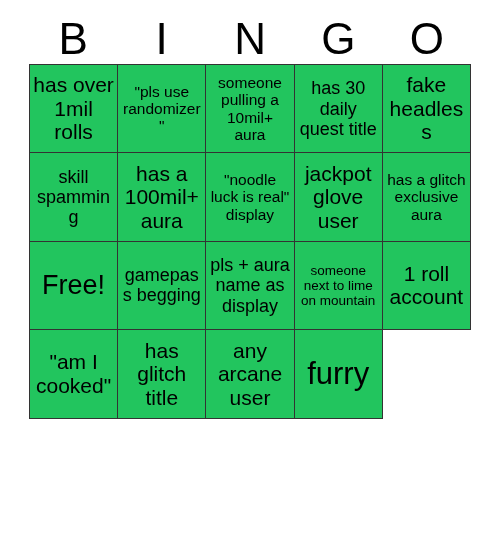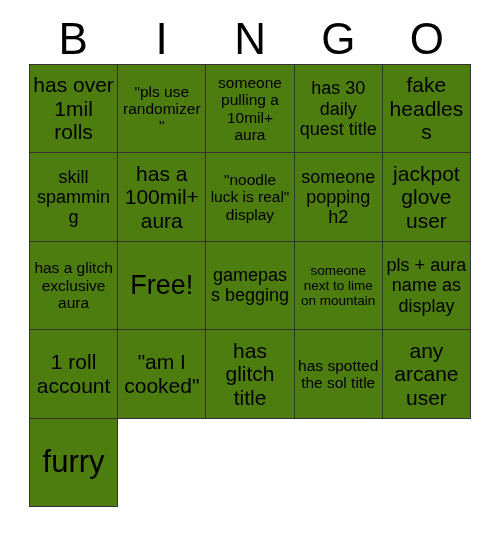--- a/index.html
+++ b/index.html
@@ -50,21 +50,21 @@
   .cell {
     border-right: 1px solid #333333;
     border-bottom: 1px solid #333333;
     box-sizing: border-box;
     display: flex;
     align-items: center;
     justify-content: center;
     text-align: center;
     padding: 2px 3px;
     overflow: hidden;
-    background: #4d7c0f;
+    background: #22c55e;
   }
   .cell-text {
     display: block;
     width: 100%;
     line-height: 1.12;
     word-wrap: break-word;
     color: #000000;
   }
   
   .sz-xs .cell-text { font-size: 13.5px; }
@@ -107,54 +107,48 @@
 
     <div class="cell sz-m">
         <span class="cell-text">skill spamming</span>
       </div>
     <div class="cell sz-l">
         <span class="cell-text">has a 100mil+ aura</span>
       </div>
     <div class="cell sz-s">
         <span class="cell-text">"noodle luck is real" display</span>
       </div>
-    <div class="cell sz-m">
-        <span class="cell-text">someone popping h2</span>
-      </div>
 
     <div class="cell sz-l">
         <span class="cell-text">jackpot glove user</span>
       </div>
     <div class="cell sz-s">
         <span class="cell-text">has a glitch exclusive aura</span>
       </div>
     <div class="cell sz-xl">
         <span class="cell-text">Free!</span>
       </div>
     <div class="cell sz-m">
         <span class="cell-text">gamepass begging</span>
       </div>
+    <div class="cell sz-m">
+        <span class="cell-text">pls + aura name as display</span>
+      </div>
+
     <div class="cell sz-xs">
         <span class="cell-text">someone next to lime on mountain</span>
-      </div>
-
-    <div class="cell sz-m">
-        <span class="cell-text">pls + aura name as display</span>
       </div>
     <div class="cell sz-l">
         <span class="cell-text">1 roll account</span>
       </div>
     <div class="cell sz-l">
         <span class="cell-text">"am I cooked"</span>
       </div>
     <div class="cell sz-l">
         <span class="cell-text">has glitch title</span>
-      </div>
-    <div class="cell sz-s">
-        <span class="cell-text">has spotted the sol title</span>
       </div>
 
     <div class="cell sz-l">
         <span class="cell-text">any arcane user</span>
       </div>
     <div class="cell sz-xxl">
         <span class="cell-text">furry</span>
       </div>
 
   </div>

